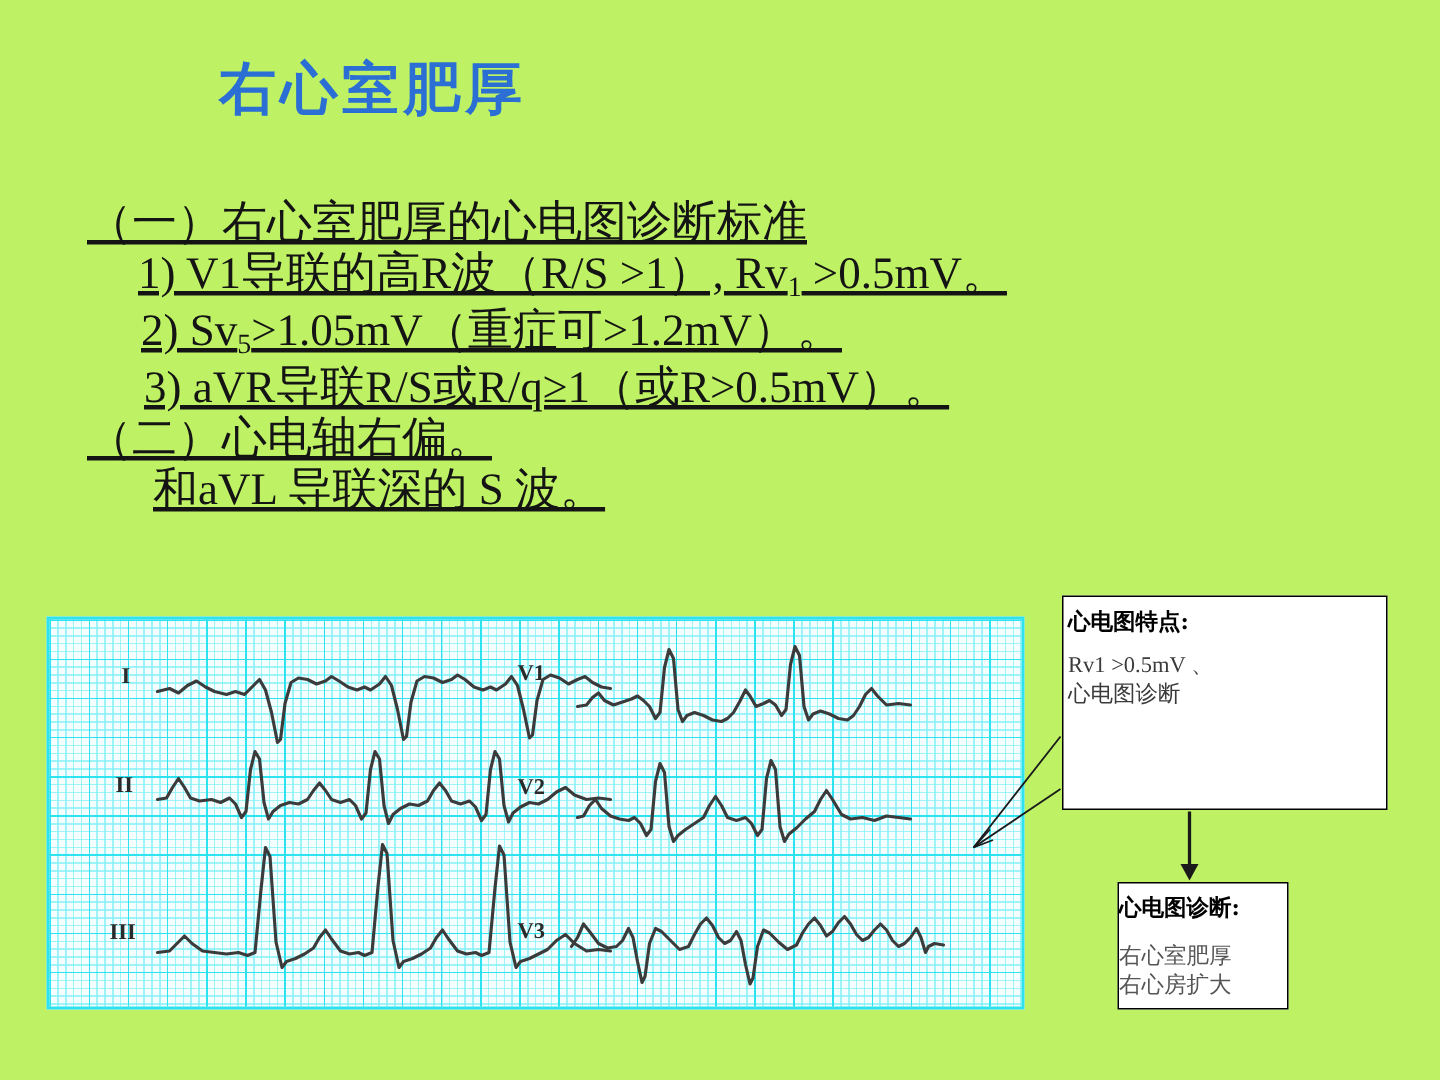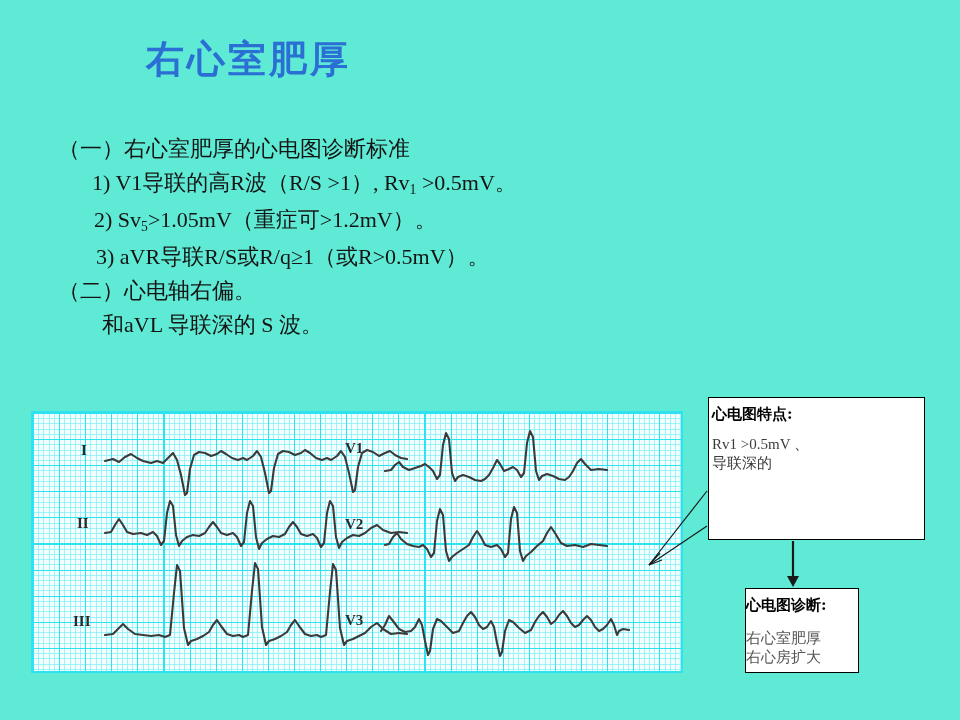--- a/index.html
+++ b/index.html
@@ -5,21 +5,21 @@
 <style>
   html, body {
     margin: 0;
     padding: 0;
     background: #ffffff;
   }
   #slide {
     position: relative;
     width: 960px;
     height: 720px;
-    background: #5eead4;
+    background: #bef264;
     overflow: hidden;
     font-family: "Liberation Serif", "DejaVu Serif", serif;
   }
 
   
   #slide-title {
     position: absolute;
     left: 146px;
     top: 34px;
     font-family: "DejaVu Serif", "Liberation Serif", serif;
@@ -29,23 +29,24 @@
     color: #2b6fd4;
     white-space: nowrap;
   }
 
   
   #body-text {
     position: absolute;
     left: 58px;
     top: 132px;
     width: 680px;
-    font-size: 22px;
+    font-size: 30px;
     line-height: 34px;
     color: #141414;
+    text-decoration: underline;
   }
   #body-text .line {
     white-space: nowrap;
   }
   #body-text .indent1 { padding-left: 34px; }
   #body-text .indent2 { padding-left: 36px; }
   #body-text .indent3 { padding-left: 38px; }
   #body-text .wrapline { padding-left: 44px; }
   sub {
     font-size: 0.62em;
@@ -224,21 +225,21 @@
            L476,207 L480,209 L486,215 L492,220 L498,217 L502,209 L506,203 L510,199
            L514,204 L518,211 L522,208 L526,202 L530,198 L534,203 L538,210 L542,214
            L546,212 L550,207 L554,203 L558,207 L562,214 L566,218 L570,216 L574,212
            L578,206 L581,212 L584,222 L586,218 L590,216 L596,217"></path>
     </svg>
   </div>
 
   <div class="callout" id="box-features">
     <div class="callout-heading">心电图特点:</div>
     <div class="callout-line">Rv1 &gt;0.5mV 、</div>
-    <div class="callout-line">导联深的</div>
+    <div class="callout-line">心电图诊断</div>
   </div>
 
   <div class="callout" id="box-diagnosis">
     <div class="callout-heading">心电图诊断:</div>
     <div class="callout-line">右心室肥厚</div>
     <div class="callout-line">右心房扩大</div>
   </div>
 
   <svg id="connectors">
     <path class="leader" d="M707,491 L649,565"></path>

